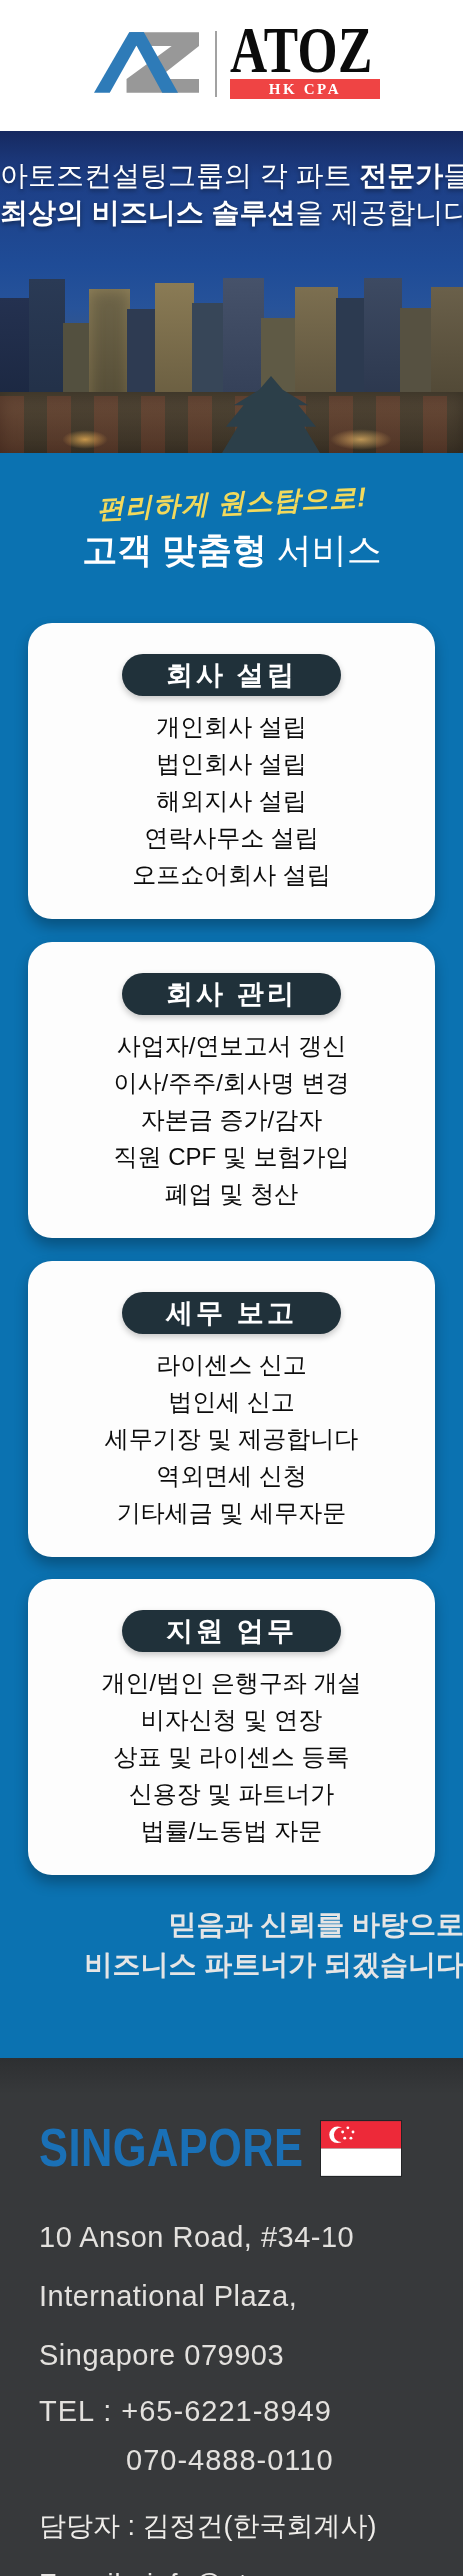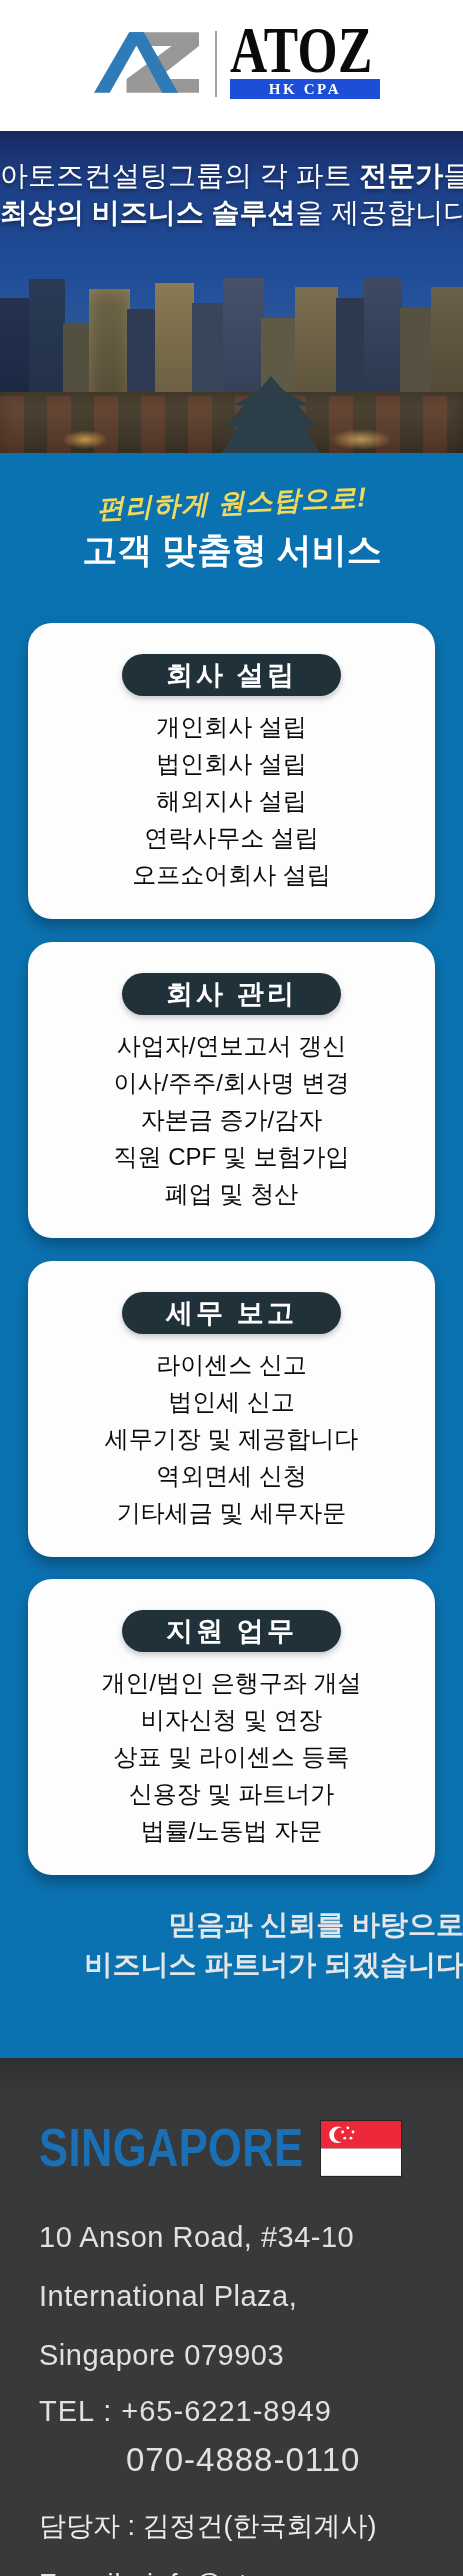--- a/index.html
+++ b/index.html
@@ -6,21 +6,21 @@
   .page{position:relative;width:464px;height:2642px;margin:0 auto;overflow:hidden;
         font-family:"Liberation Sans","DejaVu Sans",sans-serif;background:#fff;}
 
   
   .header-sec{position:absolute;top:0;left:0;width:464px;height:109px;background:#fff;}
   .az-mark{position:absolute;left:94px;top:32px;width:105px;height:61px;}
   .logo-divider{position:absolute;left:215px;top:31px;width:1.5px;height:66px;background:#a2a2a2;}
   .wordmark{position:absolute;left:230px;top:20.6px;font-family:"Liberation Serif","DejaVu Serif",serif;
             font-size:66px;line-height:58px;font-weight:700;color:#0b0b0b;
             transform:scaleX(.78);transform-origin:0 0;letter-spacing:0.5px;white-space:nowrap;}
-  .wordmark-bar{position:absolute;left:230px;top:79px;width:150px;height:19.6px;background:#1d4ed8;
+  .wordmark-bar{position:absolute;left:230px;top:79px;width:150px;height:19.6px;background:#ef4444;
             color:#fff;font-family:"Liberation Serif","DejaVu Serif",serif;font-weight:700;
             font-size:15px;line-height:20px;text-align:center;letter-spacing:2.6px;}
 
   
   .hero-sec{position:absolute;top:131px;left:0;width:464px;height:322px;overflow:hidden;
             background:linear-gradient(180deg,#162960 0%,#1d3e85 14%,#1f4c97 42%,#27539a 55%,#3a5785 68%,#555a52 82%,#35312a 100%);}
   .city{position:absolute;left:0;bottom:0;width:464px;height:178px;}
   .city .b{position:absolute;bottom:0;}
   .fg-strip{position:absolute;left:0;bottom:0;width:464px;height:61px;
             background:linear-gradient(180deg,#5a4f3c,#332c20);
@@ -35,21 +35,21 @@
              font-size:28px;line-height:37px;font-weight:400;
              text-shadow:0 1.5px 4.1px rgba(0,0,0,.45);white-space:nowrap;}
   .hero-copy b{font-weight:700;}
 
   
   .services-sec{position:absolute;top:453px;left:0;width:464px;height:1605px;background:#0b72b1;}
   .tagline{position:absolute;left:0;top:32px;width:464px;text-align:center;color:#f2d95c;
            font-size:27px;font-style:italic;font-weight:700;transform:rotate(-2.5deg);letter-spacing:1px;}
   .svc-title{position:absolute;left:0;top:76px;width:464px;text-align:center;color:#fff;font-size:35px;line-height:41px;}
   .svc-title b{font-weight:700;}
-  .svc-title .reg{font-weight:700;}
+  .svc-title .reg{font-weight:400;}
 
   .card{position:absolute;left:28px;width:407px;height:296px;background:#fdfdfd;border-radius:24px;
         box-shadow:0 7.2px 13.4px rgba(0,0,0,.28);text-align:center;margin-top:9px;}
   .card-1{top:161px;} .card-2{top:480px;} .card-3{top:799px;} .card-4{top:1117px;}
   .pill{width:219px;height:42px;margin:31px auto 0;background:#20313a;border-radius:21px;
         color:#fff;font-size:27px;font-weight:700;letter-spacing:3.1px;line-height:42px;
         box-shadow:0 3.1px 6.2px rgba(0,0,0,.22);}
   .card ul{list-style:none;margin:12px 0 0;padding:0;}
   .card li{height:37px;line-height:37px;font-size:24px;color:#0c0c0c;white-space:nowrap;}
 
@@ -57,21 +57,21 @@
            font-size:28px;line-height:40px;font-weight:700;}
 
   
   .footer-sec{position:absolute;top:2058px;left:0;width:464px;height:584px;
               background:linear-gradient(180deg,#2d2f31 0,#37393b 36px);color:#e3e1de;}
   .country{position:absolute;left:39px;top:61px;font-size:53px;line-height:57px;font-weight:700;
            color:#1a70b6;transform:scaleX(.82);transform-origin:0 0;letter-spacing:0.5px;white-space:nowrap;}
   .flag{position:absolute;left:320px;top:62px;width:80px;height:55px;border:1px solid #232527;display:block;}
   .addr{position:absolute;left:39px;top:150px;font-size:29px;line-height:59px;letter-spacing:0.5px;color:#e3e1de;white-space:nowrap;}
   .tel1{position:absolute;left:39px;top:336px;font-size:29px;line-height:34px;letter-spacing:1px;white-space:nowrap;}
-  .tel2{position:absolute;left:126px;top:385px;font-size:33px;line-height:34px;letter-spacing:1px;white-space:nowrap;}
+  .tel2{position:absolute;left:126px;top:385px;font-size:29px;line-height:34px;letter-spacing:1px;white-space:nowrap;}
   .contact{position:absolute;left:39px;top:452px;font-size:27px;line-height:33px;color:#efedea;white-space:nowrap;}
   .email{position:absolute;left:39px;top:510px;font-size:27px;line-height:33px;letter-spacing:1px;color:#e9e7e4;white-space:nowrap;}
 </style>
 </head>
 <body>
 
 <div class="page">
 
   <div class="header-sec">
     <svg class="az-mark" viewBox="0 0 200 115" aria-hidden="true">

